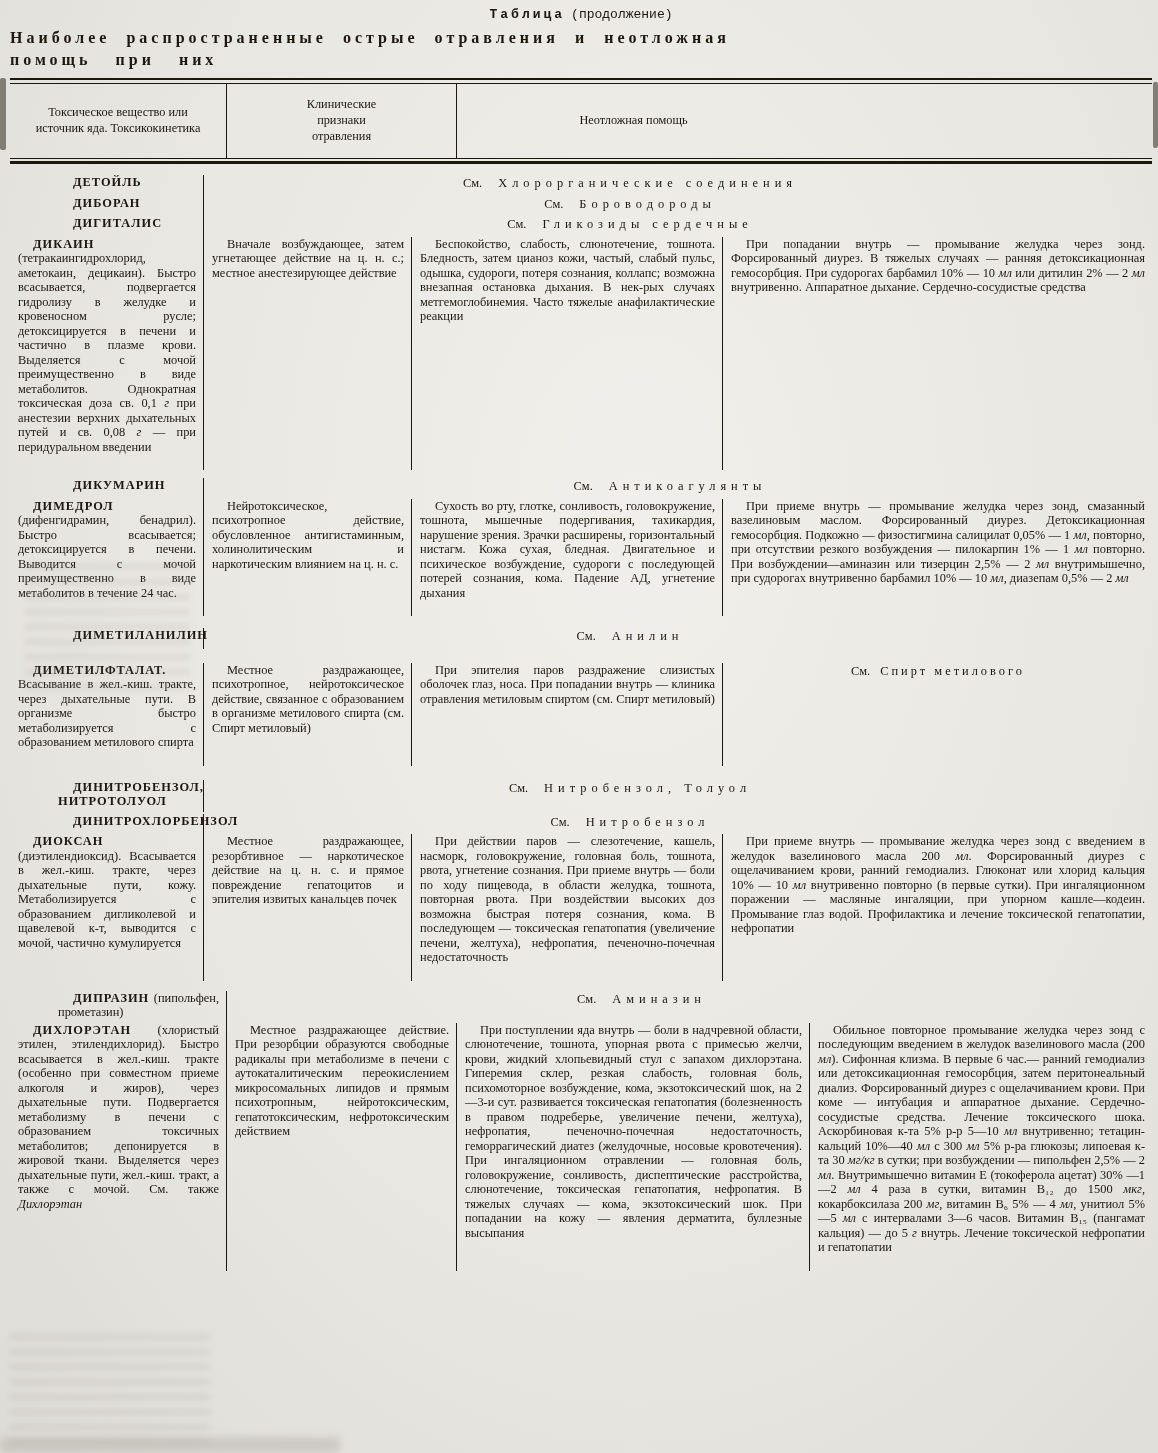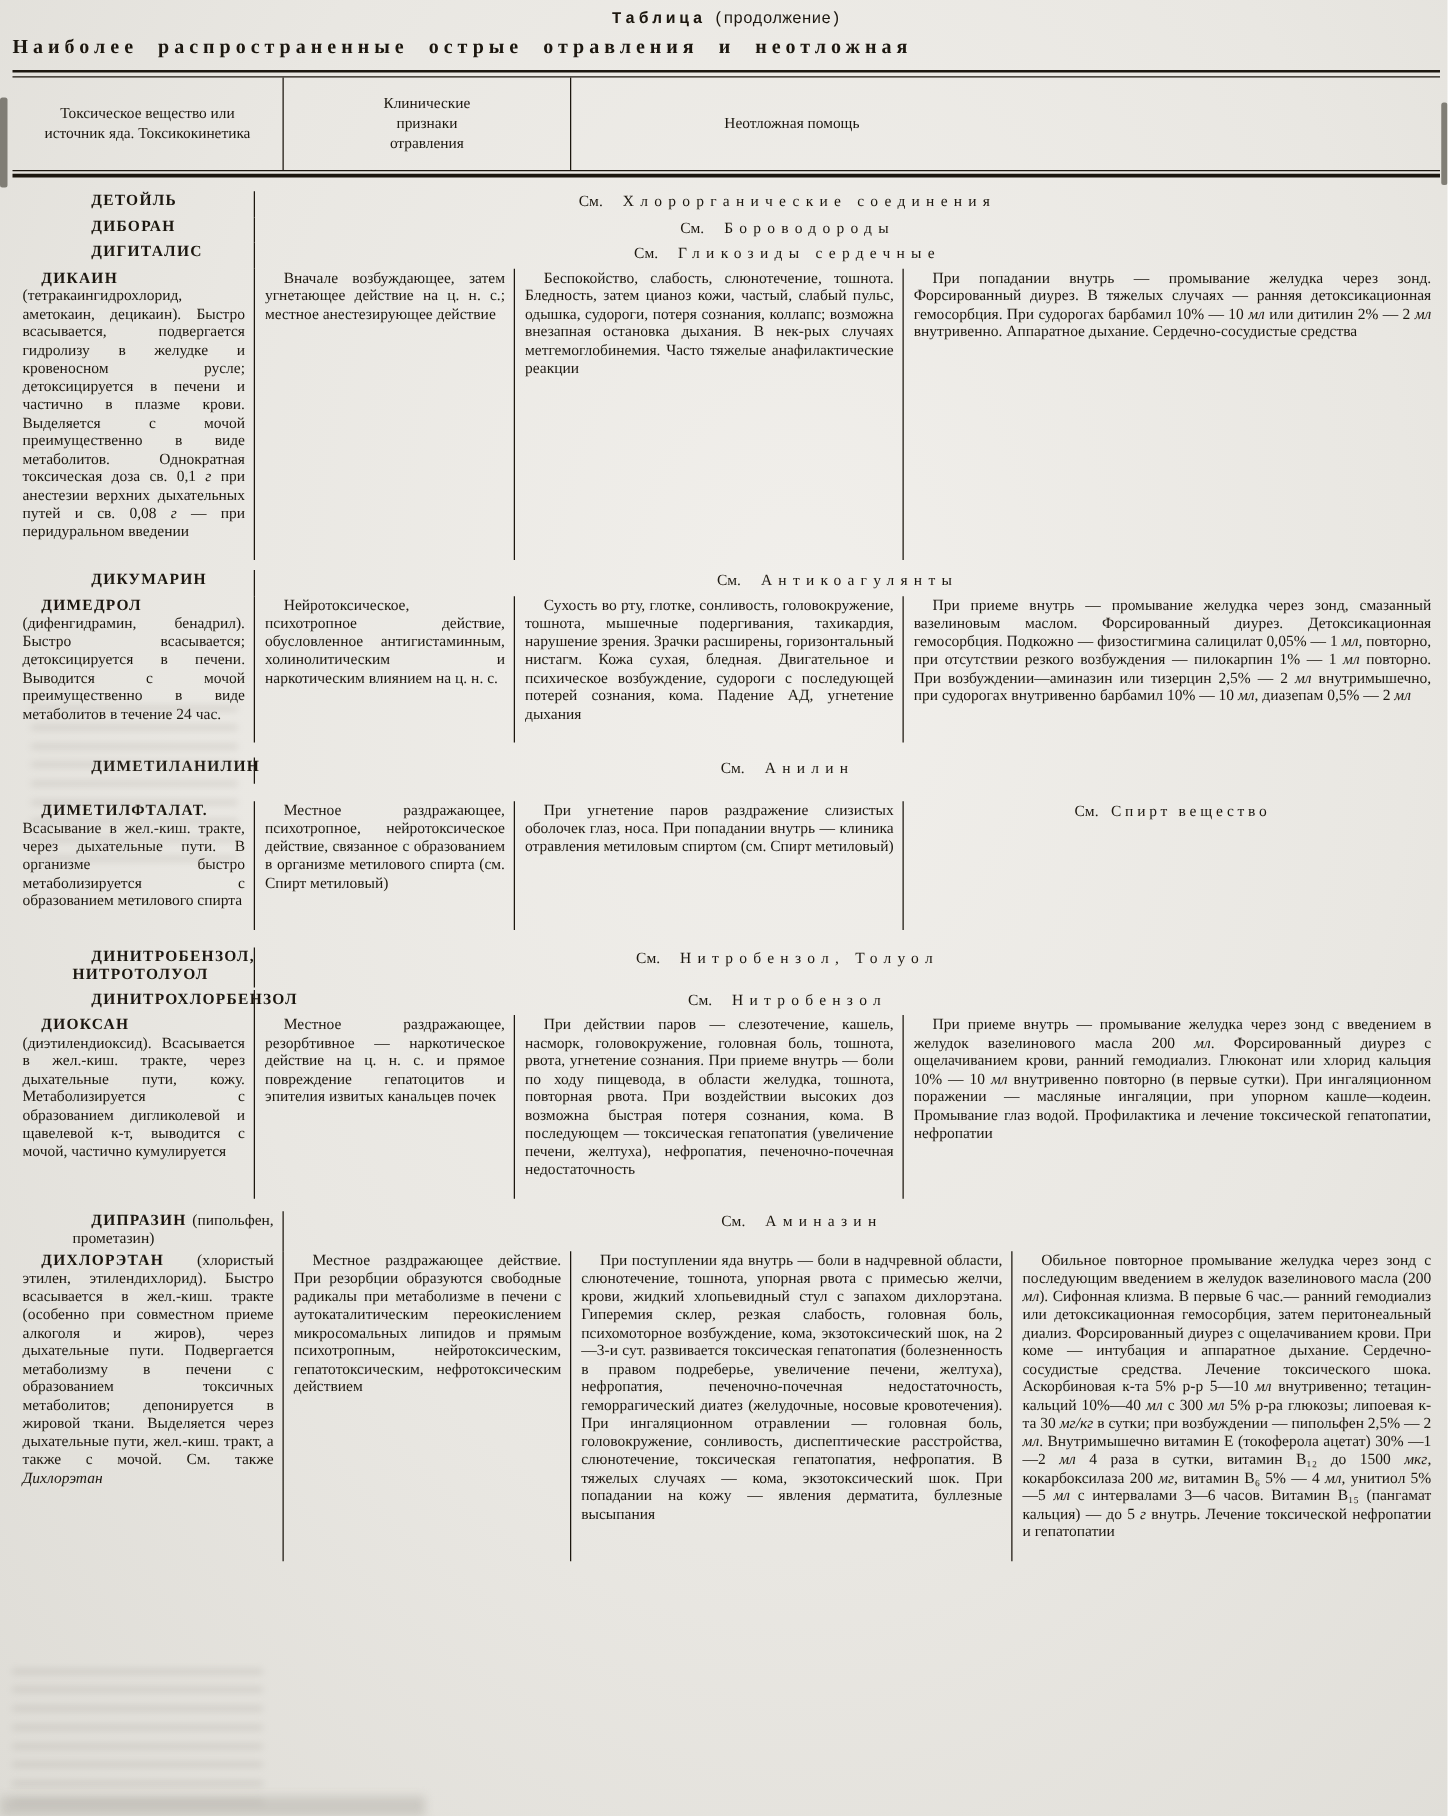--- a/index.html
+++ b/index.html
@@ -52,20 +52,21 @@
   i{font-style:italic;}
 </style>
 </head>
 <body>
 
 <div class="page">
   <div class="caption">
     <span class="b">Таблица</span><span>(продолжение)</span>
   </div>
   <div class="title">Наиболее распространенные острые отравления и неотложная</div>
+  <div class="title t2">помощь при них</div>
 
   <div class="rule-a"></div>
 
   <div class="thead grid-a">
     <div class="hc h1">Токсическое вещество или источник яда. Токсикокинетика</div>
     <div class="hc h3">Клинические признаки отравления</div>
     <div class="hc">Неотложная помощь</div>
   </div>
 
   <div class="rule-b"></div>
@@ -130,24 +131,24 @@
         <div class="c see-cell"><span class="inner"><span class="see-word">См.</span><span class="see-target">Анилин</span></span></div>
       </div>
       <div class="row full" style="margin-top: 14px;">
         <div class="c c1">
           <p><span class="drug">ДИМЕТИЛФТАЛАТ.</span> Всасывание в жел.-киш. тракте, через дыхательные пути. В организме быстро метаболизируется с образованием метилового спирта</p>
         </div>
         <div class="c c2">
           <p>Местное раздражающее, психотропное, нейротоксическое действие, связанное с образованием в организме метилового спирта (см. Спирт метиловый)</p>
         </div>
         <div class="c c3">
-          <p>При угнетение паров раздражение слизистых оболочек глаз, носа. При попадании внутрь — клиника отравления метиловым спиртом (см. Спирт метиловый)</p>
+          <p>При эпителия паров раздражение слизистых оболочек глаз, носа. При попадании внутрь — клиника отравления метиловым спиртом (см. Спирт метиловый)</p>
         </div>
         <div class="c c4 c4ref">
-          <p><span class="see-word">См.</span><span class="see-target">Спирт вещество</span></p>
+          <p><span class="see-word">См.</span><span class="see-target">Спирт метилового</span></p>
         </div>
       </div>
       <div class="row ref-row" style="margin-top: 14px;">
         <div class="c c1">
           <p><span class="drug">ДИНИТРОБЕНЗОЛ, НИТРОТОЛУОЛ</span></p>
         </div>
         <div class="c see-cell"><span class="inner"><span class="see-word">См.</span><span class="see-target">Нитробензол, Толуол</span></span></div>
       </div>
       <div class="row ref-row" style="margin-top: 2px;">
         <div class="c c1">

